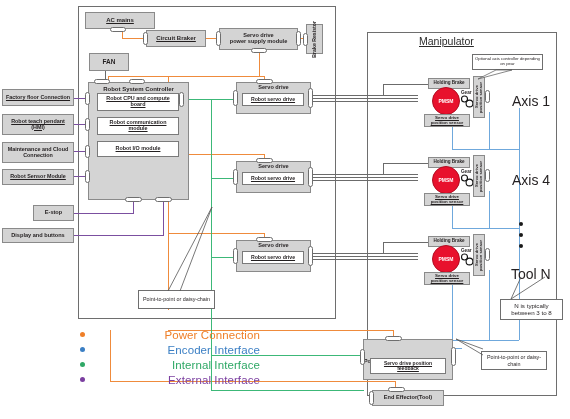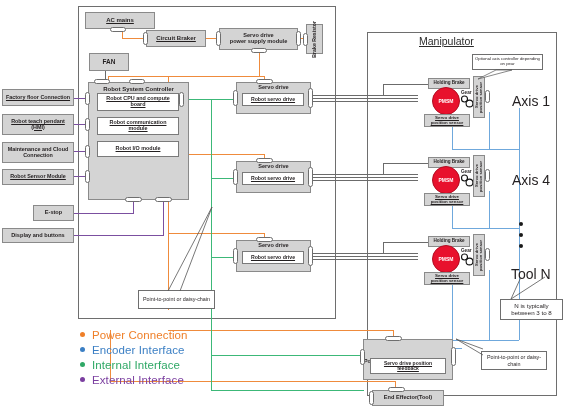--- a/index.html
+++ b/index.html
@@ -47,21 +47,21 @@
   .vert{writing-mode:vertical-rl;transform:rotate(180deg);}
 
   
   .callout{position:absolute;box-sizing:border-box;background:#ffffff;
            border:1px solid #6e6e6e;display:flex;align-items:center;
            justify-content:center;text-align:center;line-height:1.12;
            color:#231f20;}
 
   
   #legend{position:absolute;left:80px;top:327px;width:180px;}
-  .lg-row{display:flex;align-items:center;height:15px;}
+  .lg-row{display:flex;align-items:center;height:15px;justify-content:space-between;}
   .lg-dot{width:5px;height:5px;border-radius:50%;margin-right:7px;flex:none;}
   .lg-txt{font-size:11.5px;letter-spacing:.1px;}
 
   
   .dot3{position:absolute;width:4px;height:4px;background:#1a1a1a;border-radius:50%;}
 
   .axlbl{position:absolute;font-size:14px;color:#231f20;white-space:nowrap;}
   .tinylbl{position:absolute;font-size:4.6px;color:#231f20;white-space:nowrap;
            font-weight:bold;}
 </style>

